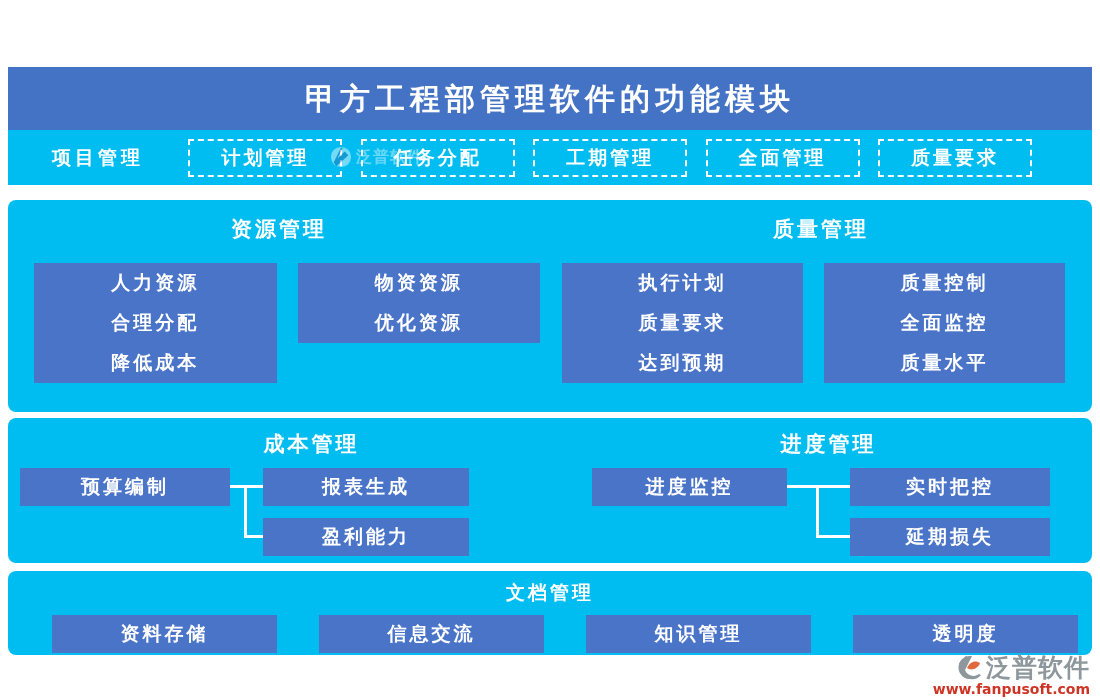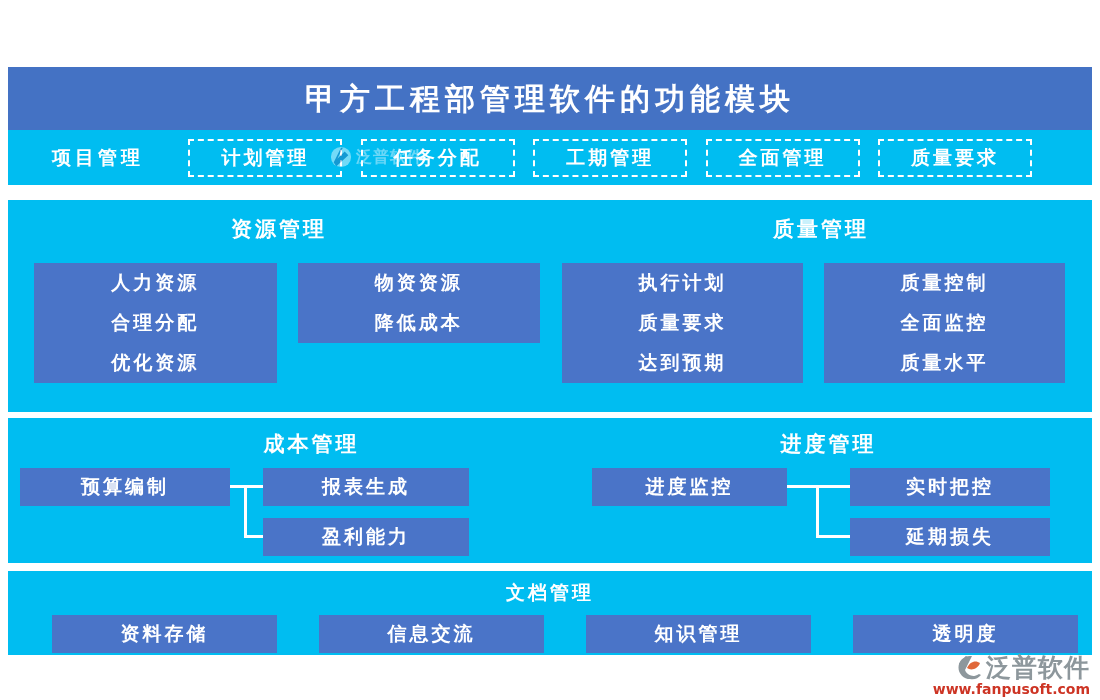--- a/index.html
+++ b/index.html
@@ -34,21 +34,21 @@
     display:flex;align-items:center;justify-content:center;
     letter-spacing:3px;cursor:pointer;flex:0 0 auto;
   }
   .watermark{
     position:absolute;left:330px;top:146px;display:flex;align-items:center;
     gap:4px;opacity:.45;color:#eaf8ff;font-size:16px;font-weight:bold;
     letter-spacing:1px;pointer-events:none;
   }
   .watermark svg{display:block;}
   
-  .panel{position:absolute;background:var(--panel_cyan);}
+  .panel{position:absolute;background:var(--panel_cyan);border-radius:8px;}
   .panel-title{
     text-align:center;color:#fff;font-size:21px;font-weight:bold;letter-spacing:3px;
   }
   .btn{
     background:var(--button_blue);color:#fff;
     display:flex;align-items:center;justify-content:center;
     font-size:19px;font-weight:bold;letter-spacing:3px;cursor:pointer;
   }
   
   .panel-top{left:8px;right:8px;top:200px;height:212px;display:flex;}
@@ -119,22 +119,22 @@
   <span>泛普软件</span>
 </div>
 
 <div class="panel panel-top">
   <div class="group group-left">
     <div class="panel-title">资源管理</div>
     <div class="grid2">
       <div class="btn">人力资源</div>
       <div class="btn">物资资源</div>
       <div class="btn">合理分配</div>
+      <div class="btn">优化资源</div>
       <div class="btn">降低成本</div>
-      <div class="btn">优化资源</div>
     </div>
   </div>
   <div class="group group-right">
     <div class="panel-title">质量管理</div>
     <div class="grid2">
       <div class="btn">执行计划</div>
       <div class="btn">质量控制</div>
       <div class="btn">质量要求</div>
       <div class="btn">全面监控</div>
       <div class="btn">达到预期</div>

